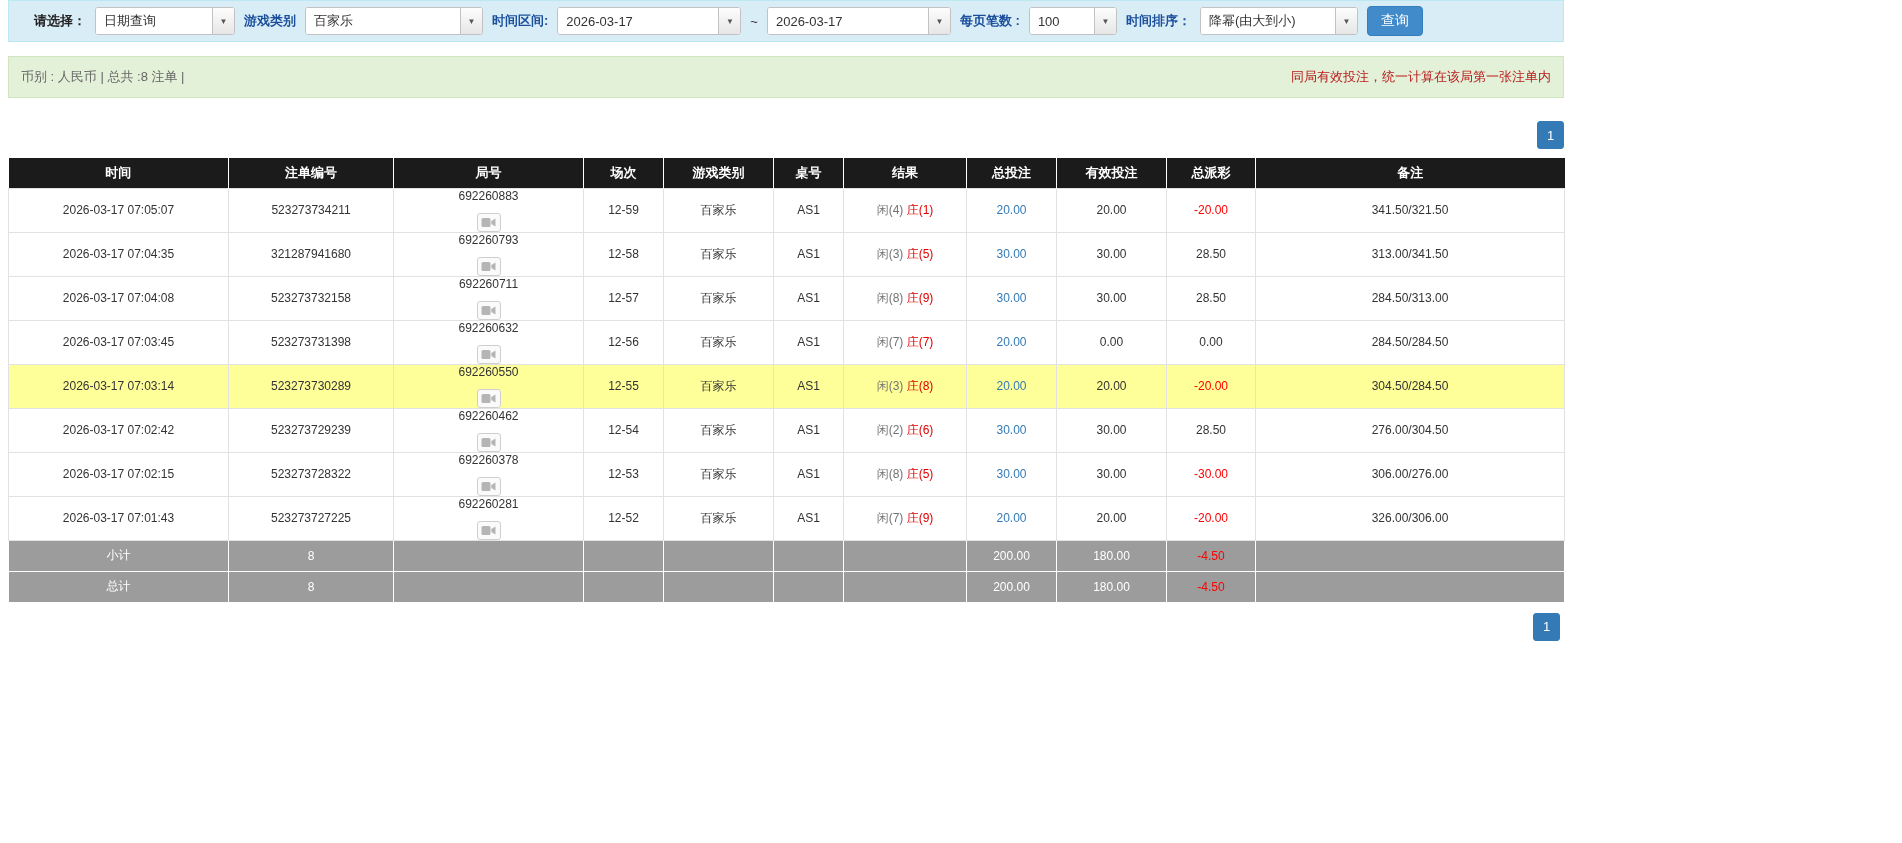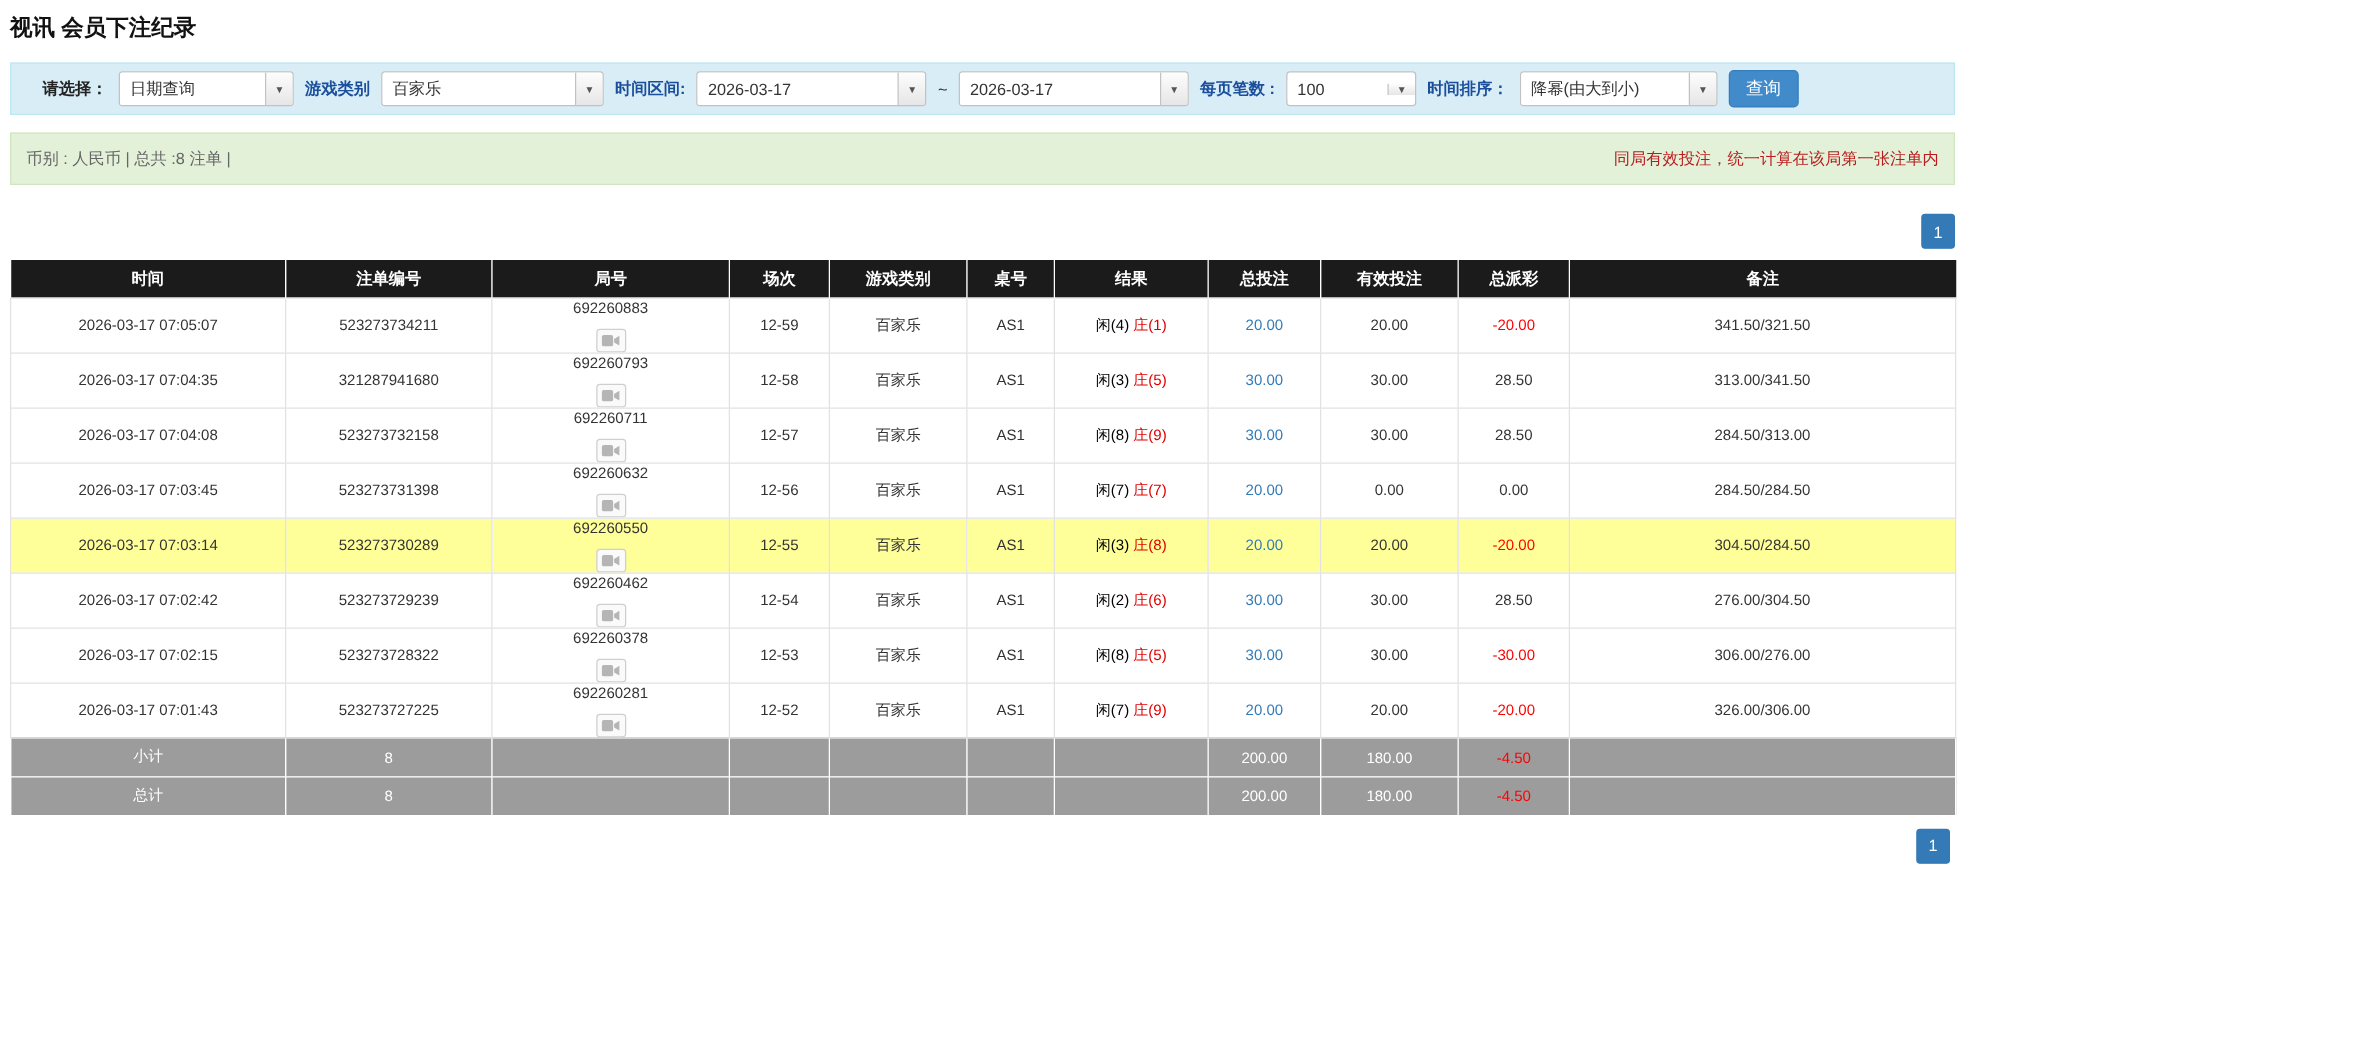--- a/index.html
+++ b/index.html
@@ -55,21 +55,21 @@
     flex: none;
     border: none;
     border-left: 1px solid #c2c2c2;
     background: linear-gradient(#fdfdfd, #e6e6e6);
     display: flex; align-items: center; justify-content: center;
     color: #555; font-size: 8px; cursor: pointer;
   }
   .w-select { width: 140px; }
   .w-game   { width: 178px; }
   .w-date   { width: 184px; }
-  .w-size   { width: 104px; align-items: center; }
+  .w-size   { width: 88px; }
   .w-sort   { width: 158px; }
   .tilde { color: #333; }
   .search-btn {
     background: #428bca;
     border: 1px solid #357ebd;
     color: #fff;
     border-radius: 4px;
     height: 30px;
     padding: 0 13px;
     font-size: 14px;
@@ -130,38 +130,37 @@
   .replay-btn {
     width: 24px; height: 19px;
     background: #fafafa;
     border: 1px solid #cfcfcf;
     border-radius: 3px;
     display: inline-flex; align-items: center; justify-content: center;
     cursor: pointer;
     padding: 0;
   }
   .bet-link { color: #337ab7; text-decoration: none; cursor: pointer; }
-  .player { color: #000000; }
+  .player { color: #737373; }
   .banker { color: #e00000; }
   .neg { color: #f00; }
   tfoot td {
     background: #9c9c9c;
     color: #fff;
     border: 1px solid #fff;
     height: 31px;
     text-align: center;
     font-size: 12px;
   }
 </style>
 </head>
 <body>
 
 <div class="container">
 
-  <div class="page-title">视讯 会员下注纪录</div>
 
   <div class="filter-bar">
     <span class="filter-label">请选择：</span>
     <div class="combo w-select">
       <input type="text" value="日期查询" style="">
       <button class="arrow-btn">
           <span>▼</span>
         </button>
     </div>
 

